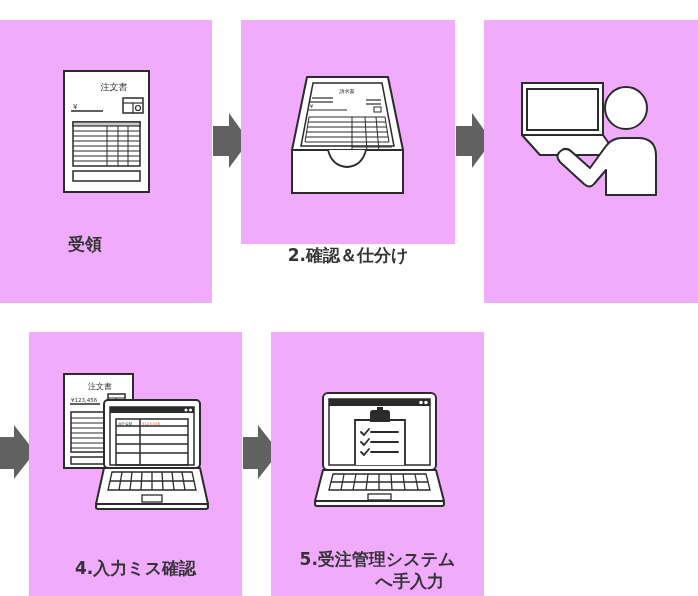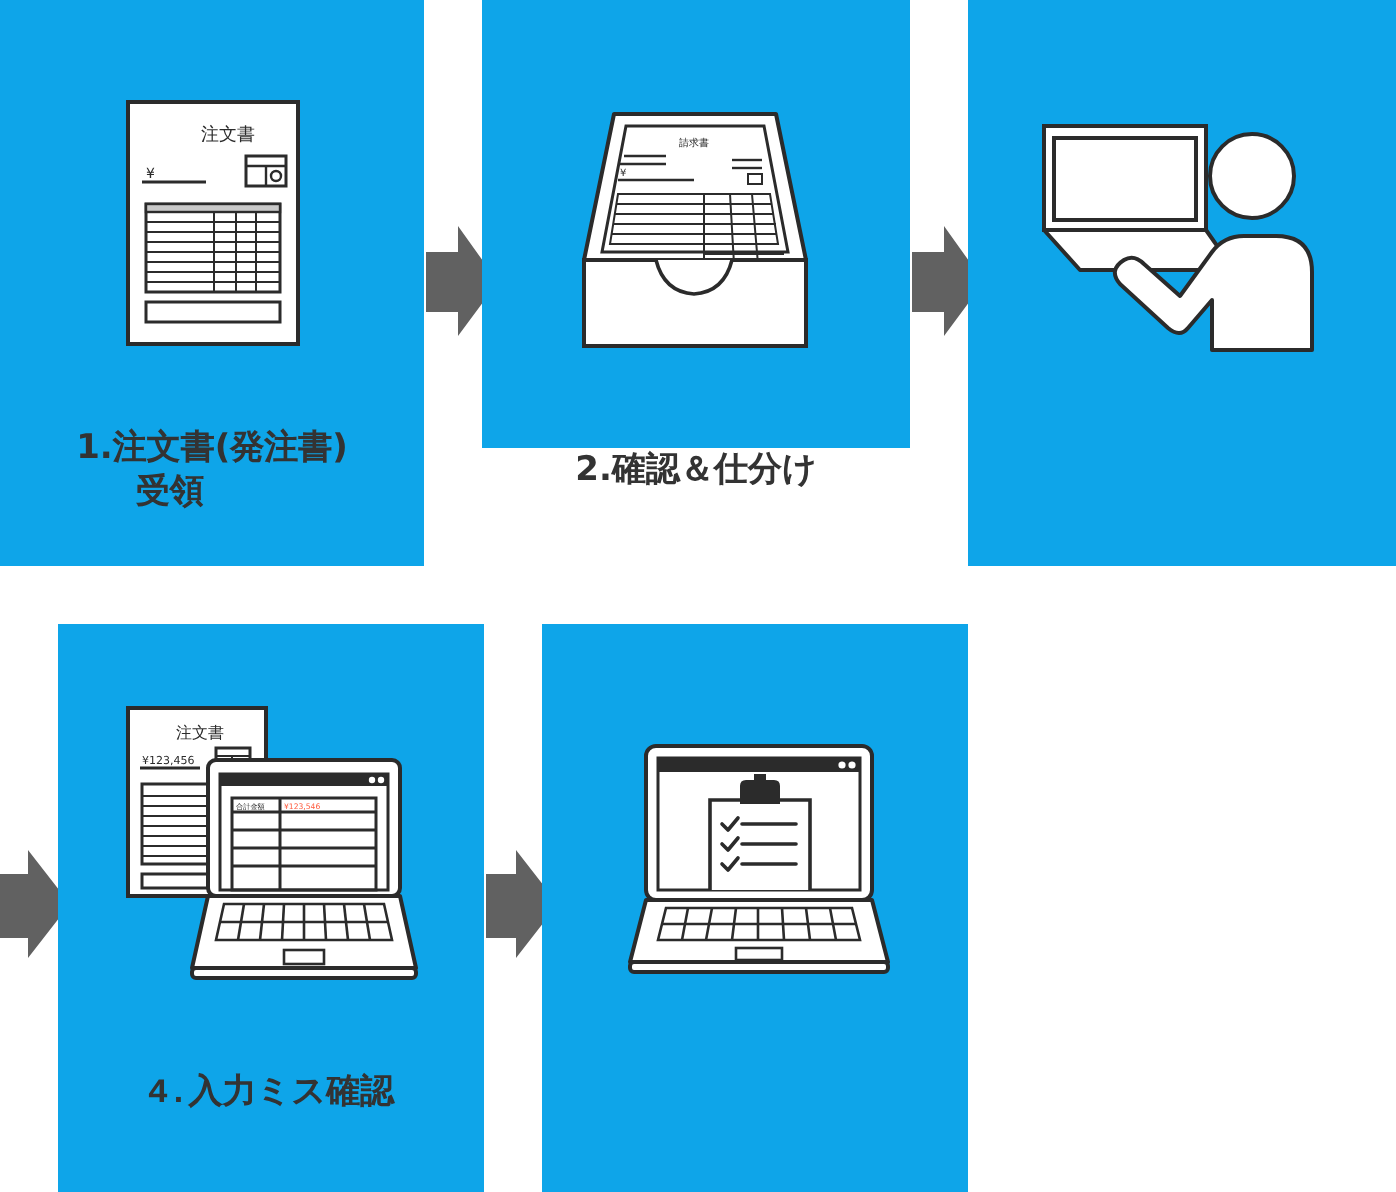--- a/index.html
+++ b/index.html
@@ -1,18 +1,18 @@
 <!DOCTYPE html>
 <html><head>
 <meta charset="utf-8">
 <style>
   html, body { margin: 0; padding: 0; background: #ffffff; }
   body { width: 698px; height: 596px; position: relative; overflow: hidden;
          font-family: "DejaVu Sans", "Liberation Sans", sans-serif; }
-  .step { position: absolute; background: #0ea5e9; }
+  .step { position: absolute; background: #f0abfc; margin-top: 20px; }
   .label { position: absolute; left: 0; right: 0; text-align: center;
            font-weight: bold; color: #333333; font-size: 17px; line-height: 22px; white-space: nowrap; }
   .label .l2 { display: block; text-align: right; }
   .icon { position: absolute; }
   .arrow { position: absolute; }
   svg text { font-family: "DejaVu Sans", sans-serif; }
 </style>
 </head>
 <body>
 
@@ -36,21 +36,20 @@
       <line x1="11" y1="82" x2="78" y2="82"></line>
         <line x1="11" y1="87" x2="78" y2="87"></line>
       <line x1="11" y1="92" x2="78" y2="92"></line>
       <line x1="45" y1="57" x2="45" y2="97"></line>
         <line x1="56" y1="57" x2="56" y2="97"></line>
       <line x1="66" y1="57" x2="66" y2="97"></line>
     </g>
     <rect x="11" y="102" width="67" height="10" fill="#fff" stroke="#2b2b2b" stroke-width="1.5"></rect>
   </svg>
   <div class="label" style="top:213px;">
-    <span>1.注文書(発注書)</span>
     <span class="l2" style="padding-right:110px;">受領</span>
   </div>
 </div>
 
 <svg class="arrow" style="left:213px;top:113px;" width="38" height="56" viewBox="0 0 38 56">
   <polygon points="0,13 16,13 16,0 36,28 16,55 16,43 0,43" fill="#616161"></polygon>
 </svg>
 
 <div class="step" style="left:241px;top:0;width:214px;height:224px;">
   <svg class="icon" style="left:49px;top:54px;" width="120" height="122" viewBox="0 0 120 122">
@@ -156,21 +155,21 @@
       <line x1="60" y1="100" x2="57" y2="118"></line>
         <line x1="70" y1="100" x2="68" y2="118"></line>
       <line x1="80" y1="100" x2="79" y2="118"></line>
         <line x1="90" y1="100" x2="90" y2="118"></line>
       <line x1="100" y1="100" x2="101" y2="118"></line>
         <line x1="110" y1="100" x2="112" y2="118"></line>
       <line x1="120" y1="100" x2="123" y2="118"></line>
       <rect x="80" y="123" width="20" height="7"></rect>
     </g>
   </svg>
-  <div class="label" style="top:225px;font-family:Liberation Mono, monospace;">
+  <div class="label" style="top:225px;">
     <span>4.入力ミス確認</span>
   </div>
 </div>
 
 <svg class="arrow" style="left:243px;top:425px;" width="38" height="56" viewBox="0 0 38 56">
   <polygon points="0,12 15,12 15,0 36,27 15,54 15,44 0,44" fill="#616161"></polygon>
 </svg>
 
 <div class="step" style="left:271px;top:312px;width:213px;height:284px;">
   <svg class="icon" style="left:42px;top:59px;" width="134" height="118" viewBox="0 0 134 118">
@@ -200,13 +199,17 @@
       <line x1="31" y1="83" x2="28" y2="99"></line>
         <line x1="43" y1="83" x2="40" y2="99"></line>
       <line x1="55" y1="83" x2="53" y2="99"></line>
         <line x1="66" y1="83" x2="66" y2="99"></line>
       <line x1="78" y1="83" x2="79" y2="99"></line>
         <line x1="90" y1="83" x2="92" y2="99"></line>
       <line x1="102" y1="83" x2="105" y2="99"></line>
       <rect x="55" y="103" width="23" height="6"></rect>
     </g>
   </svg>
+  <div class="label" style="top:216px;">
+    <span>5.受注管理システム</span>
+    <span class="l2" style="padding-right:40px;">へ手入力</span>
+  </div>
 </div>
 
 </body></html>

